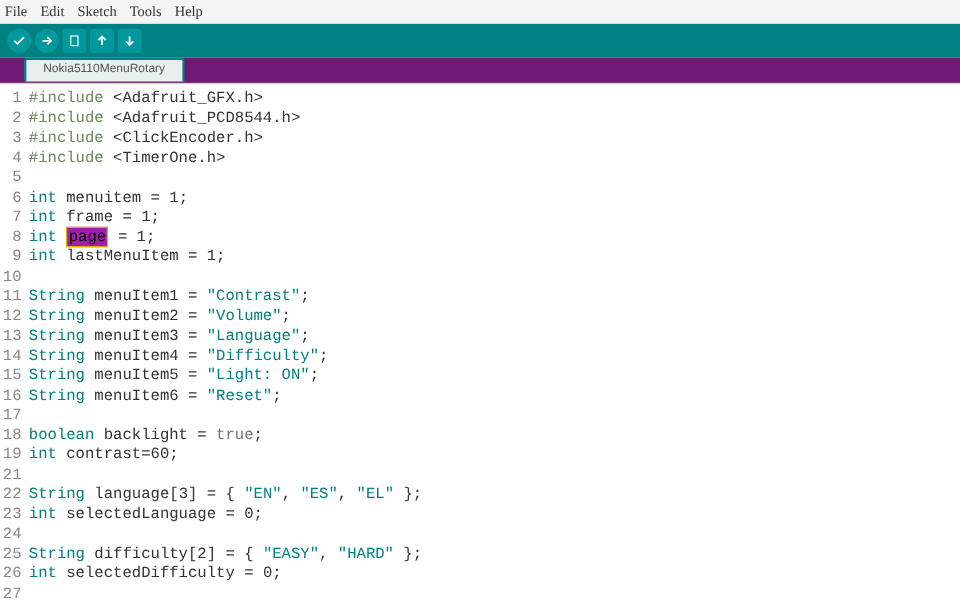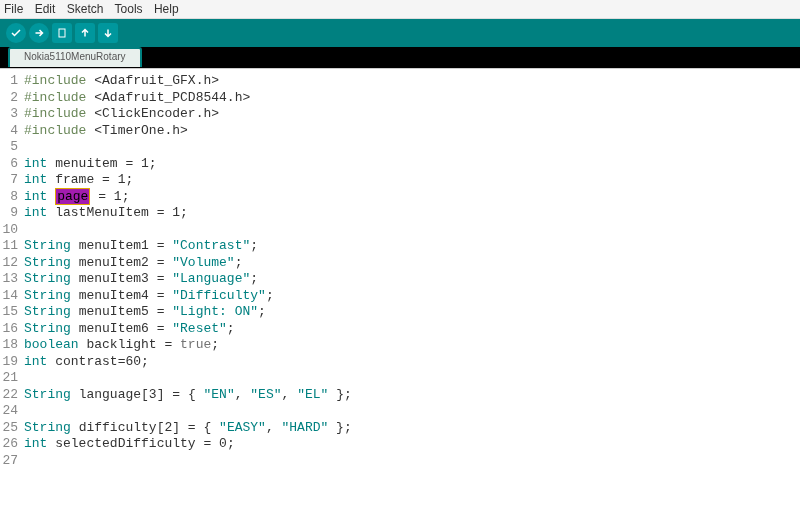--- a/index.html
+++ b/index.html
@@ -1,26 +1,26 @@
 <!DOCTYPE html>
 <html><head>
   <meta charset="utf-8">
   <style>
     * { margin: 0; padding: 0; box-sizing: border-box; }
     body { font-family: Arial, sans-serif; font-size: 12px; background: #fff; width: 800px; height: 509px; overflow: hidden; }
     
-    .menubar { background: #f5f5f5; padding: 2px 4px; font-size: 12px; color: #333; border-bottom: 1px solid #ddd; }
+    .menubar { background: #f5f5f5; padding: 2px 4px; font-size: 12px; color: #333; border-bottom: 1px solid #ddd; font-family: Liberation Serif, serif; }
     .menubar span { margin-right: 8px; cursor: pointer; }
     
     .toolbar { background: #008080; height: 28px; display: flex; align-items: center; padding: 0 6px; gap: 3px; }
     .toolbar-btn { width: 20px; height: 20px; background: #00979d; border-radius: 50%; display: flex; align-items: center; justify-content: center; cursor: pointer; }
     .toolbar-btn svg { width: 12px; height: 12px; fill: #fff; stroke: #fff; }
     .toolbar-btn.sq { border-radius: 3px; }
     
-    .tabbar { background: #000000; border-bottom: 1px solid #ccc; height: 22px; padding-left: 8px; }
+    .tabbar { background: #701a75; border-bottom: 1px solid #ccc; height: 22px; padding-left: 20px; }
     .tab { display: inline-block; background: #e8f0ed; border: 2px solid #008080; border-bottom: none; padding: 2px 14px; font-size: 10px; color: #555; border-radius: 3px 3px 0 0; height: 20px; cursor: pointer; }
     
     .editor { padding: 4px 0; font-family: 'Courier New', monospace; font-size: 13px; line-height: 16.5px; }
     .line { display: flex; white-space: pre; }
     .lineno { width: 24px; text-align: right; color: #888; padding-right: 6px; user-select: none; }
     .code { flex: 1; }
     
     .kw-inc { color: #6a8759; }
     .kw-type { color: #008080; }
     .kw-bool { color: #737373; }
@@ -83,21 +83,23 @@
     <div class="line"><span class="lineno">7</span><span class="code"><span class="kw-type">int</span><span class="op"> </span><span class="ident">frame</span><span class="op"> = </span><span class="num">1</span><span class="op">;</span></span></div>
     <div class="line"><span class="lineno">8</span><span class="code"><span class="kw-type">int</span><span class="op"> </span><span class="hl">page</span><span class="op"> = </span><span class="num">1</span><span class="op">;</span></span></div>
     <div class="line"><span class="lineno">9</span><span class="code"><span class="kw-type">int</span><span class="op"> </span><span class="ident">lastMenuItem</span><span class="op"> = </span><span class="num">1</span><span class="op">;</span></span></div>
     <div class="line"><span class="lineno">10</span><span class="code"></span></div>
     <div class="line"><span class="lineno">11</span><span class="code"><span class="kw-type">String</span><span class="op"> </span><span class="ident">menuItem1</span><span class="op"> = </span><span class="str">"Contrast"</span><span class="op">;</span></span></div>
     <div class="line"><span class="lineno">12</span><span class="code"><span class="kw-type">String</span><span class="op"> </span><span class="ident">menuItem2</span><span class="op"> = </span><span class="str">"Volume"</span><span class="op">;</span></span></div>
     <div class="line"><span class="lineno">13</span><span class="code"><span class="kw-type">String</span><span class="op"> </span><span class="ident">menuItem3</span><span class="op"> = </span><span class="str">"Language"</span><span class="op">;</span></span></div>
     <div class="line"><span class="lineno">14</span><span class="code"><span class="kw-type">String</span><span class="op"> </span><span class="ident">menuItem4</span><span class="op"> = </span><span class="str">"Difficulty"</span><span class="op">;</span></span></div>
     <div class="line"><span class="lineno">15</span><span class="code"><span class="kw-type">String</span><span class="op"> </span><span class="ident">menuItem5</span><span class="op"> = </span><span class="str">"Light: ON"</span><span class="op">;</span></span></div>
     <div class="line"><span class="lineno">16</span><span class="code"><span class="kw-type">String</span><span class="op"> </span><span class="ident">menuItem6</span><span class="op"> = </span><span class="str">"Reset"</span><span class="op">;</span></span></div>
+    <div class="line"><span class="lineno">17</span><span class="code"></span></div>
     <div class="line"><span class="lineno">18</span><span class="code"><span class="kw-type">boolean</span><span class="op"> </span><span class="ident">backlight</span><span class="op"> = </span><span class="kw-bool">true</span><span class="op">;</span></span></div>
     <div class="line"><span class="lineno">19</span><span class="code"><span class="kw-type">int</span><span class="op"> </span><span class="ident">contrast</span><span class="op">=</span><span class="num">60</span><span class="op">;</span></span></div>
     <div class="line"><span class="lineno">21</span><span class="code"></span></div>
     <div class="line"><span class="lineno">22</span><span class="code"><span class="kw-type">String</span><span class="op"> </span><span class="ident">language</span><span class="op">[</span><span class="num">3</span><span class="op">] = { </span><span class="str">"EN"</span><span class="op">, </span><span class="str">"ES"</span><span class="op">, </span><span class="str">"EL"</span><span class="op"> };</span></span></div>
+    <div class="line"><span class="lineno">23</span><span class="code"><span class="kw-type">int</span><span class="op"> </span><span class="ident">selectedLanguage</span><span class="op"> = </span><span class="num">0</span><span class="op">;</span></span></div>
     <div class="line"><span class="lineno">24</span><span class="code"></span></div>
     <div class="line"><span class="lineno">25</span><span class="code"><span class="kw-type">String</span><span class="op"> </span><span class="ident">difficulty</span><span class="op">[</span><span class="num">2</span><span class="op">] = { </span><span class="str">"EASY"</span><span class="op">, </span><span class="str">"HARD"</span><span class="op"> };</span></span></div>
     <div class="line"><span class="lineno">26</span><span class="code"><span class="kw-type">int</span><span class="op"> </span><span class="ident">selectedDifficulty</span><span class="op"> = </span><span class="num">0</span><span class="op">;</span></span></div>
     <div class="line"><span class="lineno">27</span><span class="code"></span></div>
   </div>
 
 </body></html>

